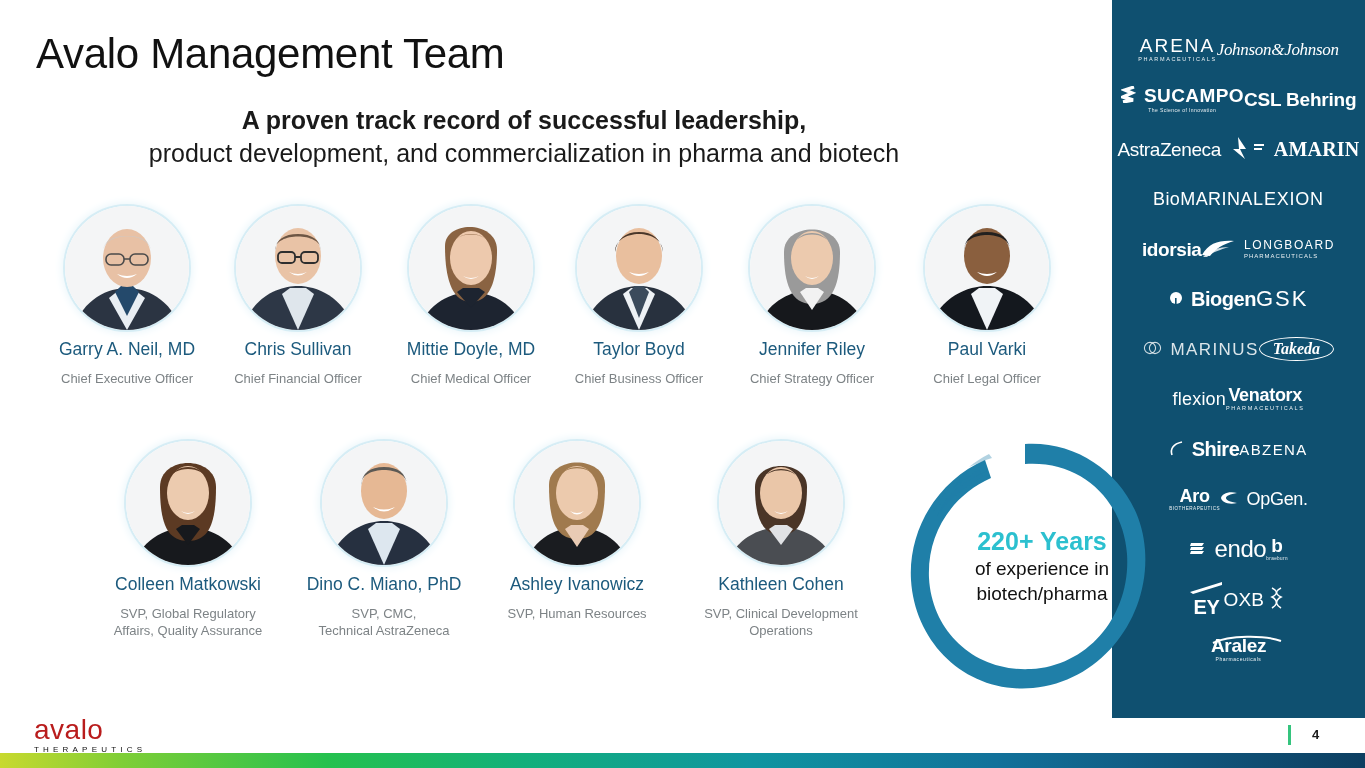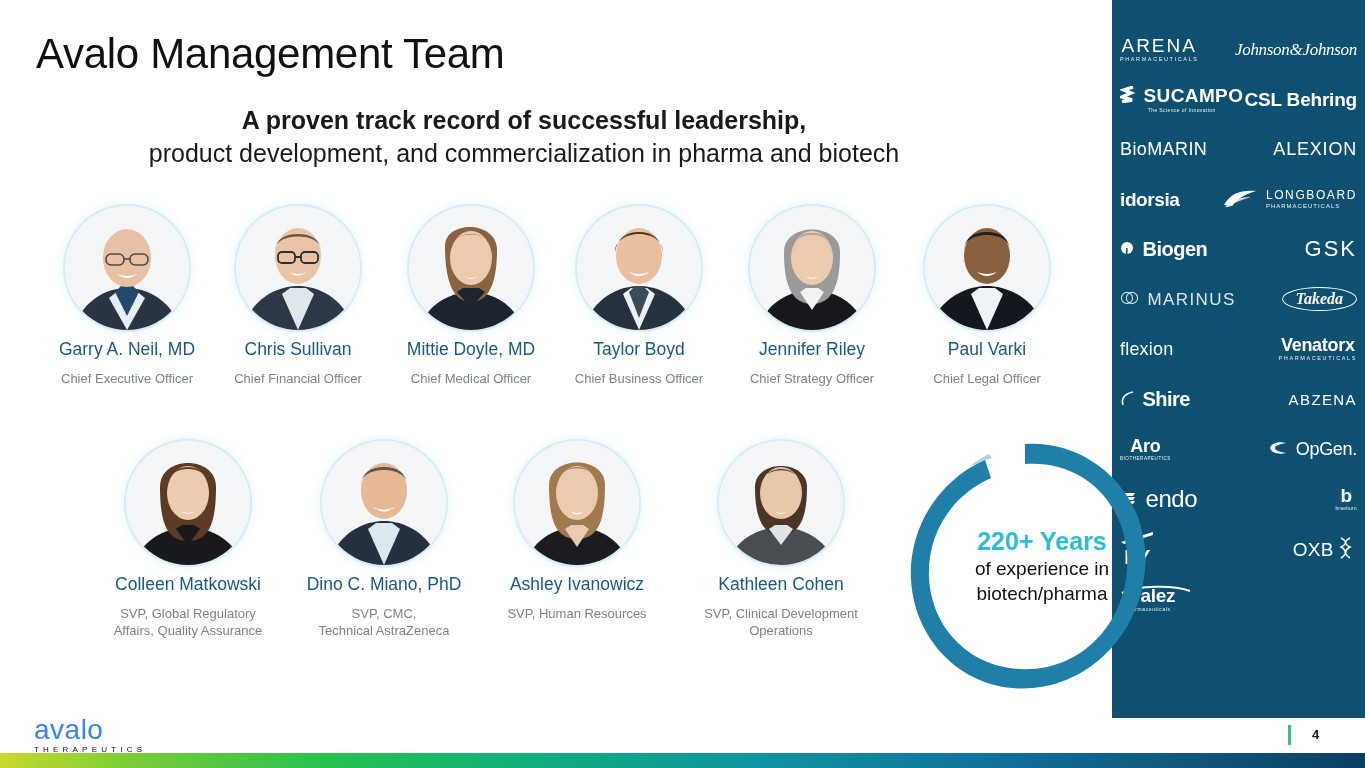--- a/index.html
+++ b/index.html
@@ -62,21 +62,21 @@
     background: #0f5070;
     overflow: hidden;
   }
   .logo-grid {
     position: absolute; inset: 0;
     display: flex; flex-direction: column;
     justify-content: flex-start; align-items: stretch;
     padding: 24px 8px 10px 8px;
   }
   .logo-row {
-    display: flex; align-items: center; justify-content: space-between;
+    display: flex; align-items: center; justify-content: center;
     height: 50px; flex: 0 0 auto;
   }
   .logo {
     color: #ffffff; text-align: center; line-height: 1;
     font-family: "Liberation Sans", sans-serif;
     white-space: nowrap;
   }
   .logo .lmain { display: block; }
   .logo .lsub  { display: block; font-size: 5.5px; letter-spacing: 1.6px; margin-top: 2px; opacity: .92; }
 
@@ -114,21 +114,21 @@
 
   .takeda-oval {
     display:inline-block; border:1.6px solid #fff; border-radius:50%;
     padding: 3px 13px;
   }
   .logo-mark { display:inline-block; vertical-align:middle; margin-right:4px; }
 
   
   .footer-logo { position: absolute; left: 34px; top: 716px; }
   .footer-logo .fl-main {
-    font-size: 28px; font-weight: 300; color: #3b82f6; letter-spacing: .5px; line-height: 28px;
+    font-size: 28px; font-weight: 300; color: #b91c1c; letter-spacing: .5px; line-height: 28px;
   }
   .footer-logo .fl-sub {
     font-size: 8px; letter-spacing: 4.2px; color: #101010; margin-top: 1px;
   }
   .page-sep {
     position: absolute; left: 1288px; top: 725px; width: 3px; height: 20px;
     background: #35c47e;
   }
   .page-num {
     position: absolute; left: 1312px; top: 727px;
@@ -343,20 +343,38 @@
               </svg>
           </span>
           <span class="lmain" style="display:inline-block;vertical-align:middle">SUCAMPO</span>
           <span class="lsub">The Science of Innovation</span>
         </div>
         <div class="logo lg-csl">
           <span class="lmain">CSL Behring</span>
         </div>
       </div>
 
+      <div class="logo-row">
+        <div class="logo lg-astra">
+          <span class="lmain" style="display:inline-block;vertical-align:middle">AstraZeneca</span>
+          <span class="logo-mark" style="margin-left:2px">
+            <svg width="22" height="24" viewBox="0 0 22 24">
+                <path d="M11 1 L19 13 L13 13 L18 23 L6 13 L12 13 Z" fill="#fff"></path>
+              </svg>
+          </span>
+        </div>
+        <div class="logo lg-amarin">
+          <span class="logo-mark">
+            <svg width="12" height="14" viewBox="0 0 12 14">
+                <path d="M1 4 H11 M1 8 H9" stroke="#fff" stroke-width="2"></path>
+              </svg>
+          </span>
+          <span class="lmain" style="display:inline-block;vertical-align:middle">AMARIN</span>
+        </div>
+      </div>
 
       <div class="logo-row">
         <div class="logo lg-biomarin">
           <span class="lmain">BioMARIN</span>
         </div>
         <div class="logo lg-alexion">
           <span class="lmain">ALEXION</span>
         </div>
       </div>
 

